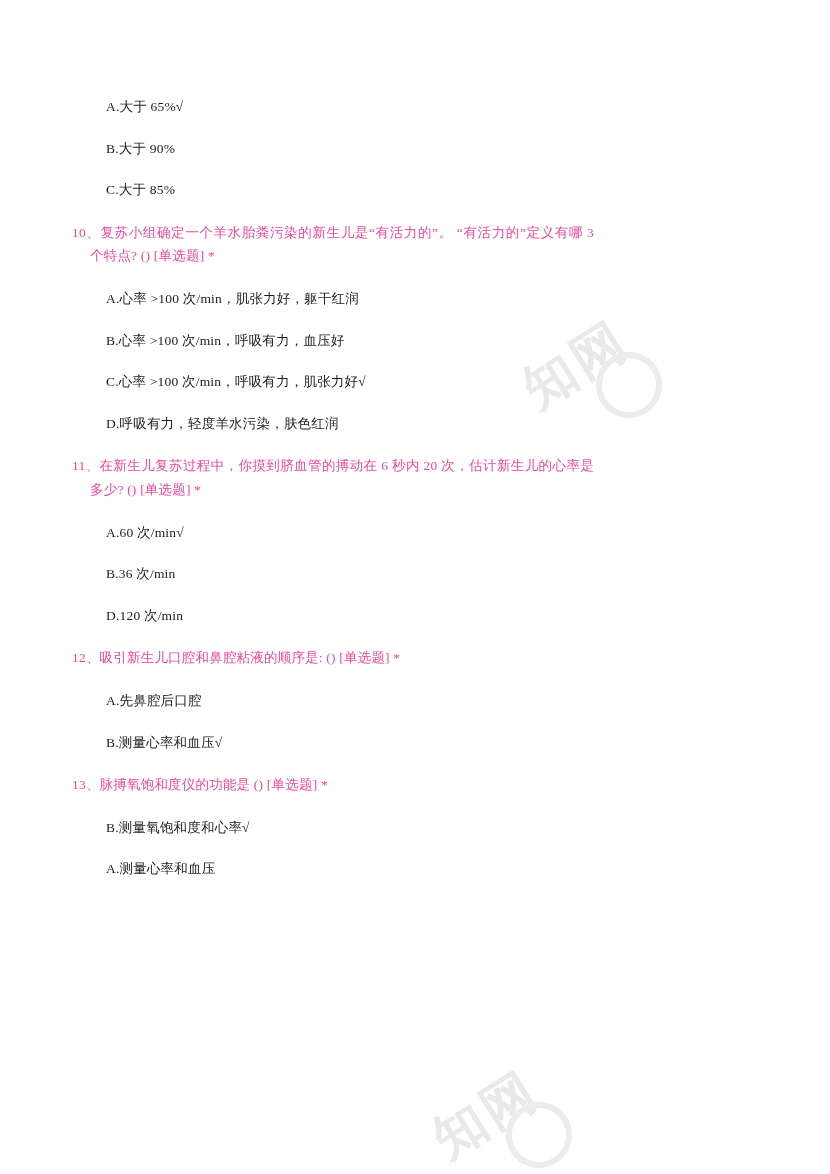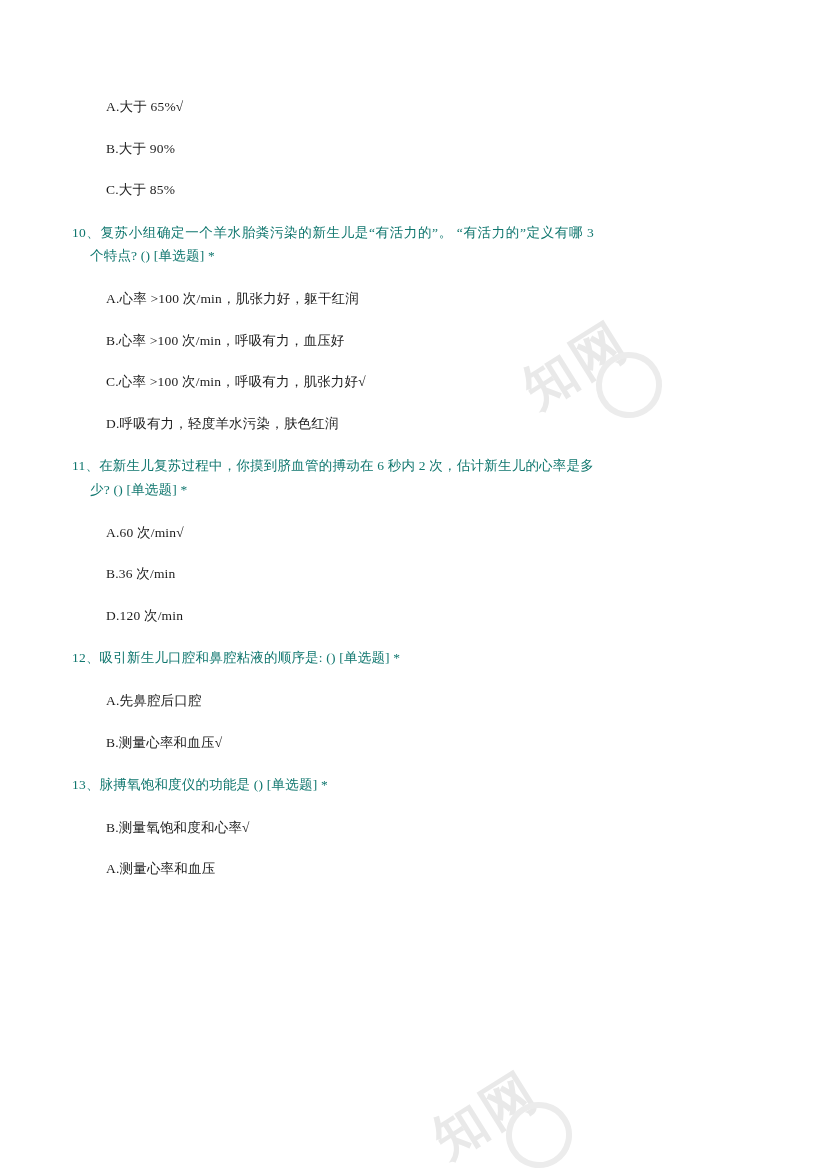--- a/index.html
+++ b/index.html
@@ -22,21 +22,21 @@
   .content {
     position: absolute;
     left: 0;
     top: 0;
     width: 666px;
     padding: 96px 72px 40px 72px;
     box-sizing: border-box;
   }
   .q-line {
     font-size: 13.5px;
-    color: #0f766e;
+    color: #ec4899;
     line-height: 1.75;
     margin: 0 0 16px 0;
     text-align: justify;
     letter-spacing: 0.2px;
   }
   .q-head {
     padding-left: 18px;
     text-indent: -18px;
     margin-bottom: 20px;
   }
@@ -100,21 +100,21 @@
     <p class="q-line opt">A.大于 65%√</p>
     <p class="q-line opt">B.大于 90%</p>
     <p class="q-line opt">C.大于 85%</p>
 
     <p class="q-line q-head">10、复苏小组确定一个羊水胎粪污染的新生儿是“有活力的”。 “有活力的”定义有哪 3 个特点? () [单选题] *</p>
     <p class="q-line opt">A.心率 &gt;100 次/min，肌张力好，躯干红润</p>
     <p class="q-line opt">B.心率 &gt;100 次/min，呼吸有力，血压好</p>
     <p class="q-line opt">C.心率 &gt;100 次/min，呼吸有力，肌张力好√</p>
     <p class="q-line opt">D.呼吸有力，轻度羊水污染，肤色红润</p>
 
-    <p class="q-line q-head">11、在新生儿复苏过程中，你摸到脐血管的搏动在 6 秒内 2 次，估计新生儿的心率是多少? () [单选题] *</p>
+    <p class="q-line q-head">11、在新生儿复苏过程中，你摸到脐血管的搏动在 6 秒内 20 次，估计新生儿的心率是多少? () [单选题] *</p>
     <p class="q-line opt">A.60 次/min√</p>
     <p class="q-line opt">B.36 次/min</p>
     <p class="q-line opt">D.120 次/min</p>
 
     <p class="q-line q-head">12、吸引新生儿口腔和鼻腔粘液的顺序是: () [单选题] *</p>
     <p class="q-line opt">A.先鼻腔后口腔</p>
     <p class="q-line opt">B.测量心率和血压√</p>
 
     <p class="q-line q-head">13、脉搏氧饱和度仪的功能是 () [单选题] *</p>
     <p class="q-line opt">B.测量氧饱和度和心率√</p>

